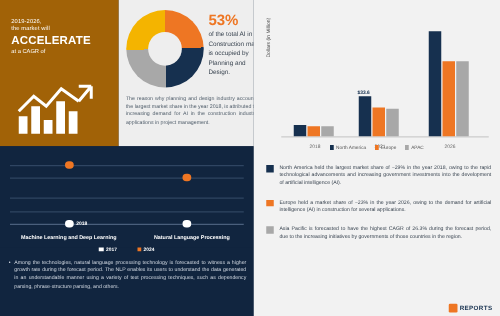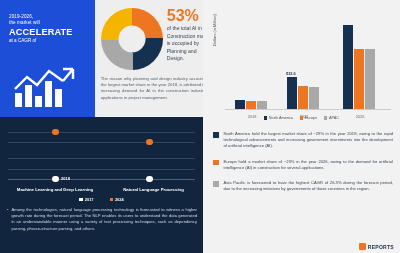--- a/index.html
+++ b/index.html
@@ -11,21 +11,21 @@
     position:relative;
   }
   .page { position:relative; width:400px; height:253px; }
 
   
   .left-col { position:absolute; left:0; top:0; width:203px; height:253px; }
 
   .top-left-row { position:absolute; left:0; top:0; width:203px; height:117px; display:flex; }
 
   .orange-panel {
-    width:104px; height:117px; background:#1d4ed8;
+    width:104px; height:117px; background:#a16207;
     position:relative; color:#ffffff; padding:14px 7px 0 9px;
   }
   .op-line1 { font-size:4.6px; line-height:6px; letter-spacing:.1px; }
   .op-line2 { font-size:4.6px; line-height:6px; letter-spacing:.1px; margin-bottom:1px; }
   .op-accel { font-size:9.2px; font-weight:bold; letter-spacing:.15px; line-height:11px; }
   .op-line4 { font-size:4.6px; line-height:6.5px; }
   .op-cagr { font-size:8.4px; font-weight:bold; line-height:10px; }
 
   .chart-icon { position:absolute; left:13px; bottom:8px; width:62px; height:46px; }
 
@@ -39,21 +39,21 @@
       #ee7623 0deg 88deg,
       #16304f 88deg 178deg,
       #a8a8a8 178deg 268deg,
       #f4b400 268deg 360deg);
     position:relative;
   }
   .donut::after { content:""; position:absolute; left:50%; top:50%; transform:translate(-50%,-50%);
     width:27px; height:27px; border-radius:50%; background:#eeeeee; }
 
   .pct-block { position:absolute; left:72px; top:10px; width:46px; }
-  .pct-num { color:#ee7623; font-size:16px; font-weight:bold; line-height:12px; }
+  .pct-num { color:#ee7623; font-size:12px; font-weight:bold; line-height:12px; }
   .pct-txt { color:#3a4551; font-size:5.1px; line-height:7.6px; margin-top:3px; }
 
   .reason-txt {
     position:absolute; left:6px; top:76px; width:112px;
     color:#53606d; font-size:4.2px; line-height:6.2px; text-align:justify;
   }
 
   
   .timeline { position:absolute; left:0; top:117px; width:203px; height:81px; background:#11253f; }
   .tl-line { position:absolute; left:8px; width:187px; height:1px; background:#2f4562; }

